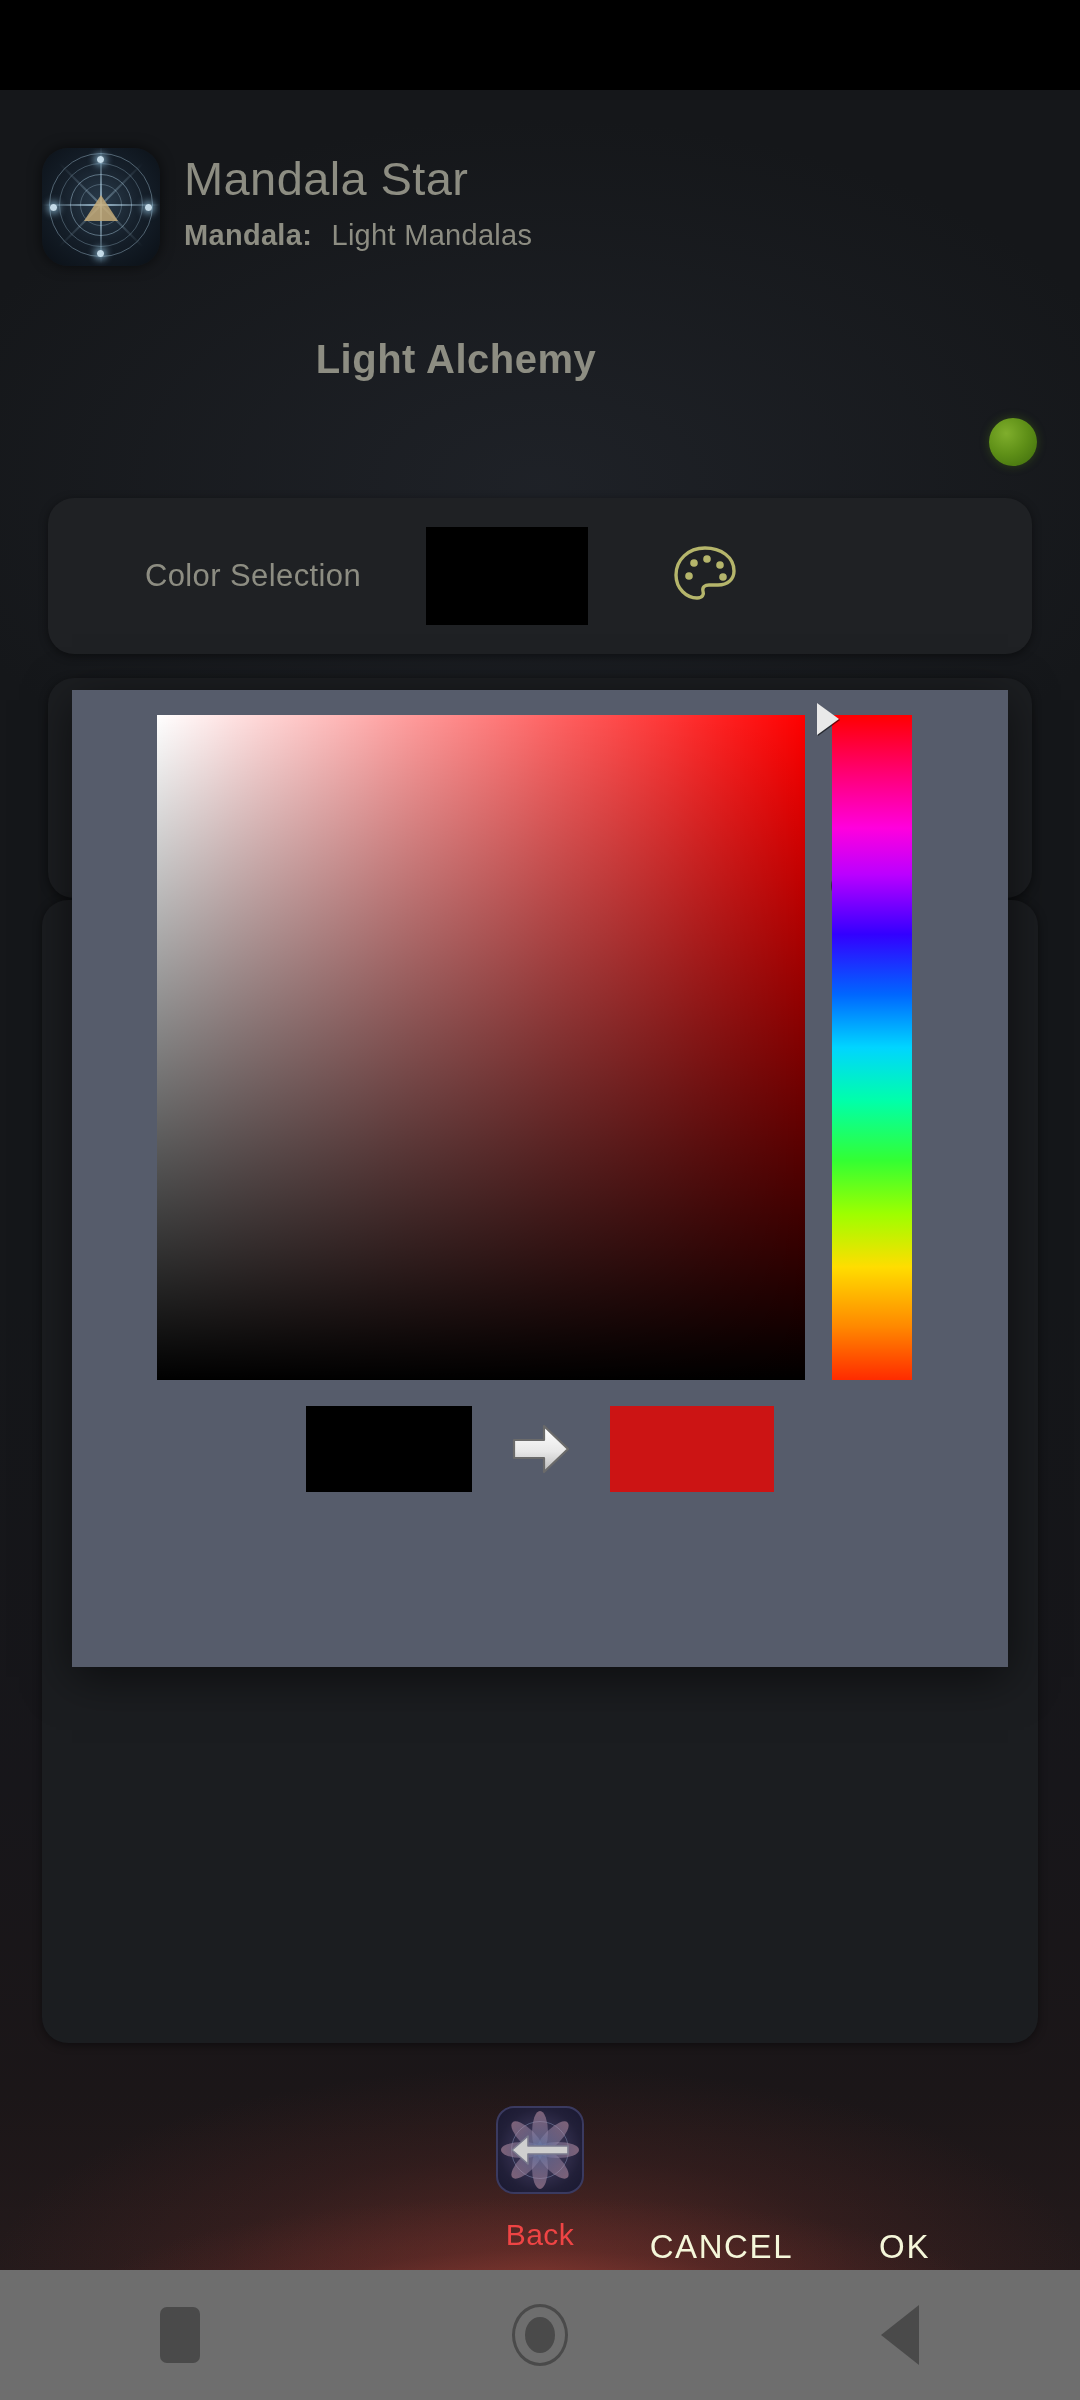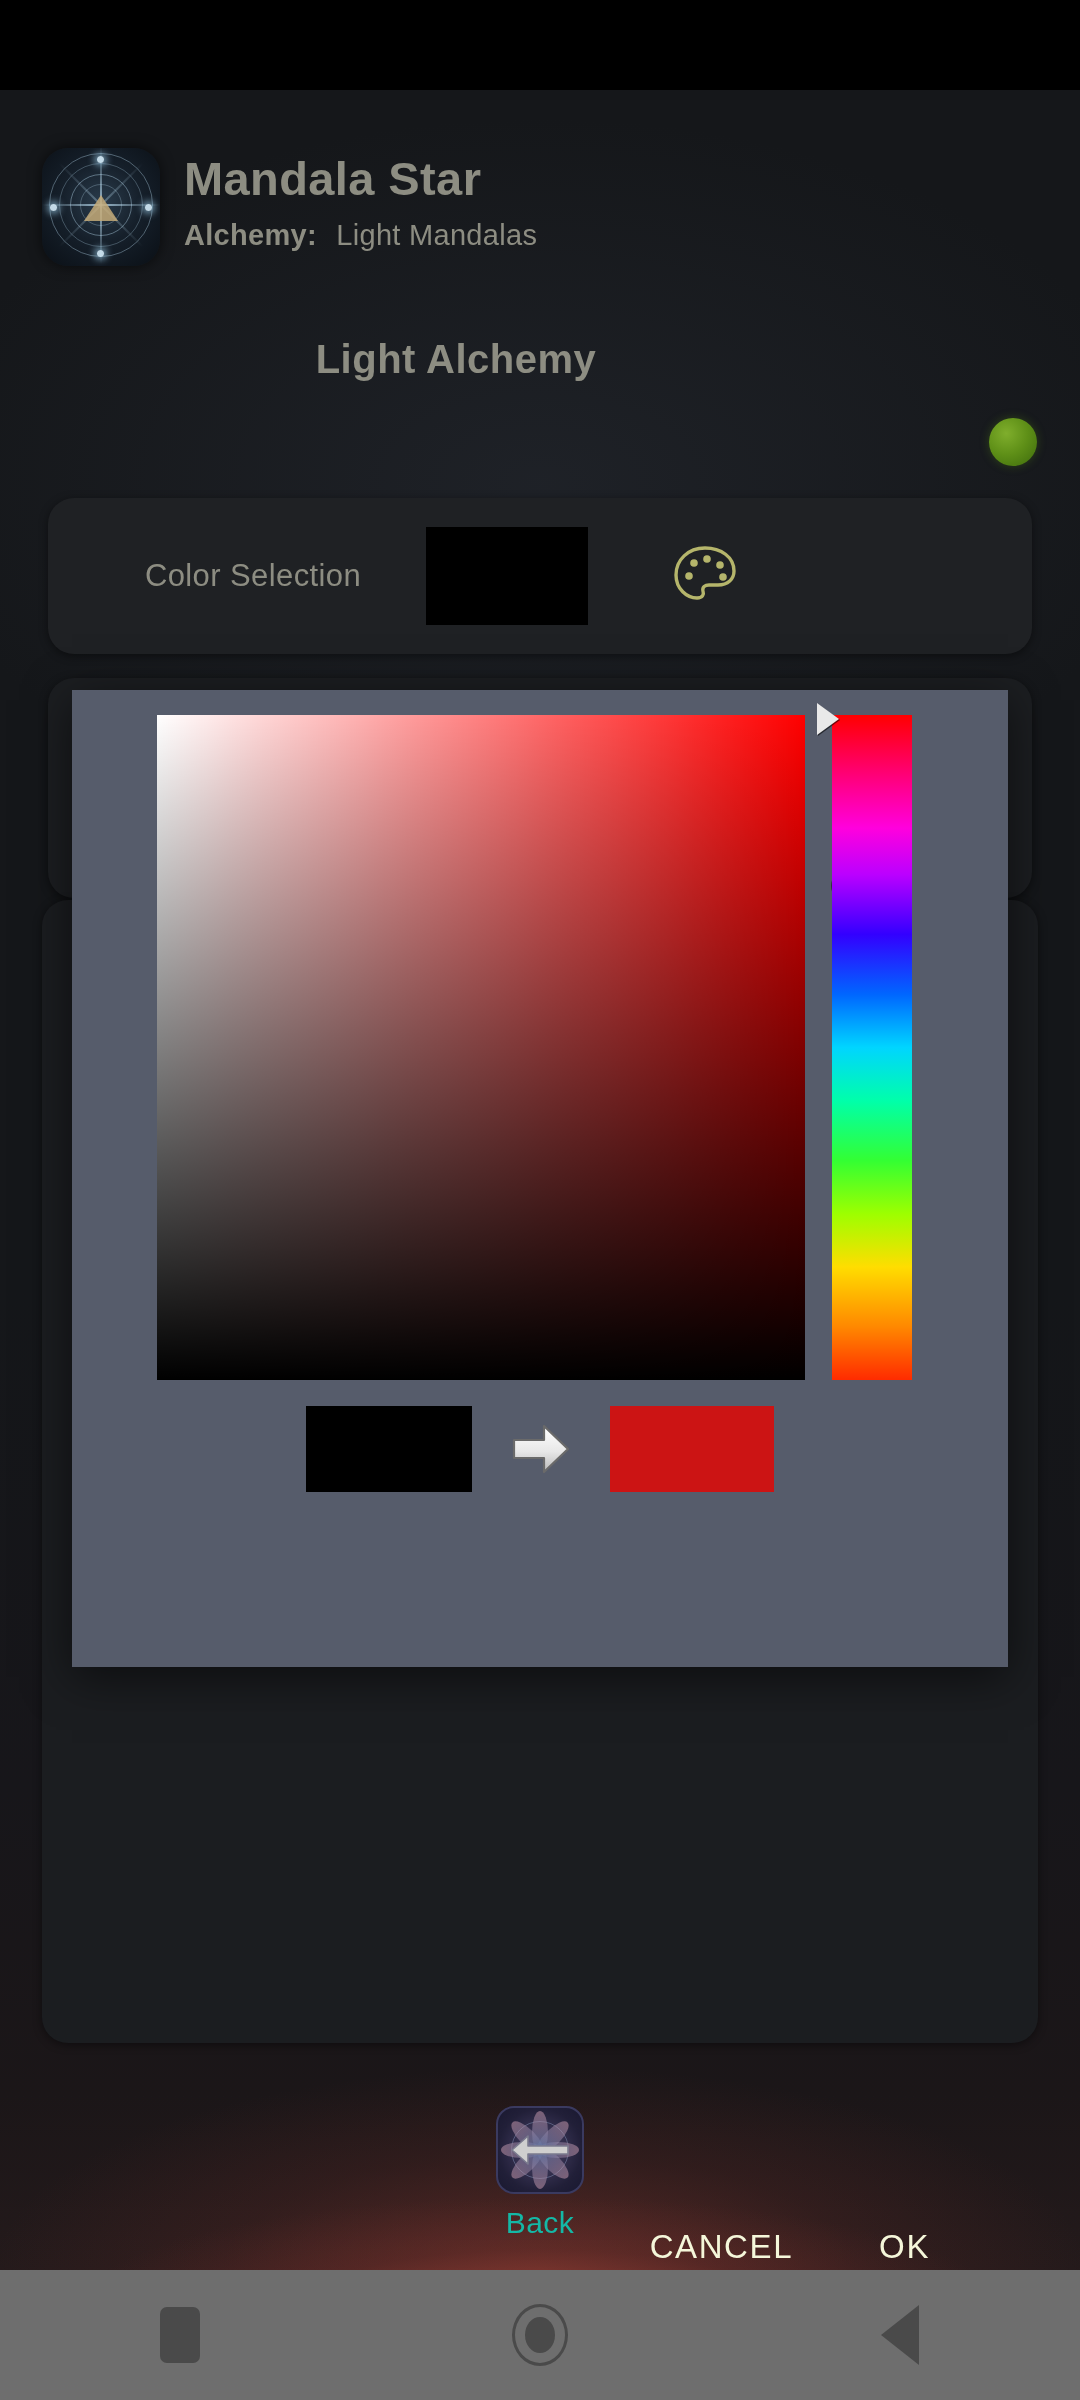--- a/index.html
+++ b/index.html
@@ -97,21 +97,21 @@
   }
   .app-icon .glowdot{
     position:absolute; width:7px; height:7px; border-radius:50%;
     background: rgba(214,238,252,0.9);
     box-shadow: 0 0 7px 3px rgba(160,210,240,0.65);
   }
 
   .header-text { padding-top: 6px; }
   .app-title {
     font-size: 47px;
-    font-weight: 700;
+    font-weight: 400;
     color: #8d8d82;
     letter-spacing: 0.4px;
     line-height: 1.05;
   }
   .profile-line {
     margin-top: 16px;
     font-size: 29px;
     color: #8d8d82;
     letter-spacing: 0.3px;
   }
@@ -310,23 +310,23 @@
     transform: translate(-50%,-50%);
     width:56px; height:56px; border-radius:50%;
     border:1px solid rgba(170,190,225,0.35);
   }
   .back-arrow-svg{
     position:absolute; left:50%; top:50%;
     transform: translate(-50%,-50%);
     width: 64px; height: 34px;
   }
   .back-label {
-    margin-top: 12px;
+    margin-top: 24px;
     font-size: 30px;
-    color: #14b8a6;
+    color: #ef4444;
     letter-spacing: 0.4px;
   }
 
   
   .nav-bar {
     position: absolute;
     left: 0; top: 2270px;
     width: 1080px; height: 130px;
     background: #6e6e6e;
     display: flex;
@@ -384,21 +384,21 @@
       <div class="ring r4"></div>
       <div class="tri"></div>
       <div class="glowdot" style="left:8px; top:56px;"></div>
       <div class="glowdot" style="left:103px; top:56px;"></div>
       <div class="glowdot" style="left:55px; top:8px;"></div>
       <div class="glowdot" style="left:55px; top:102px;"></div>
     </div>
     <div class="header-text">
       <div class="app-title">Mandala Star</div>
       <div class="profile-line">
-        <b>Alchemy:</b>
+        <b>Mandala:</b>
         <span>Light Mandalas</span>
       </div>
     </div>
   </div>
 
   <div class="screen-title">Light Alchemy</div>
 
   <div class="status-dot"></div>
 
   <div class="panel panel-color"></div>

